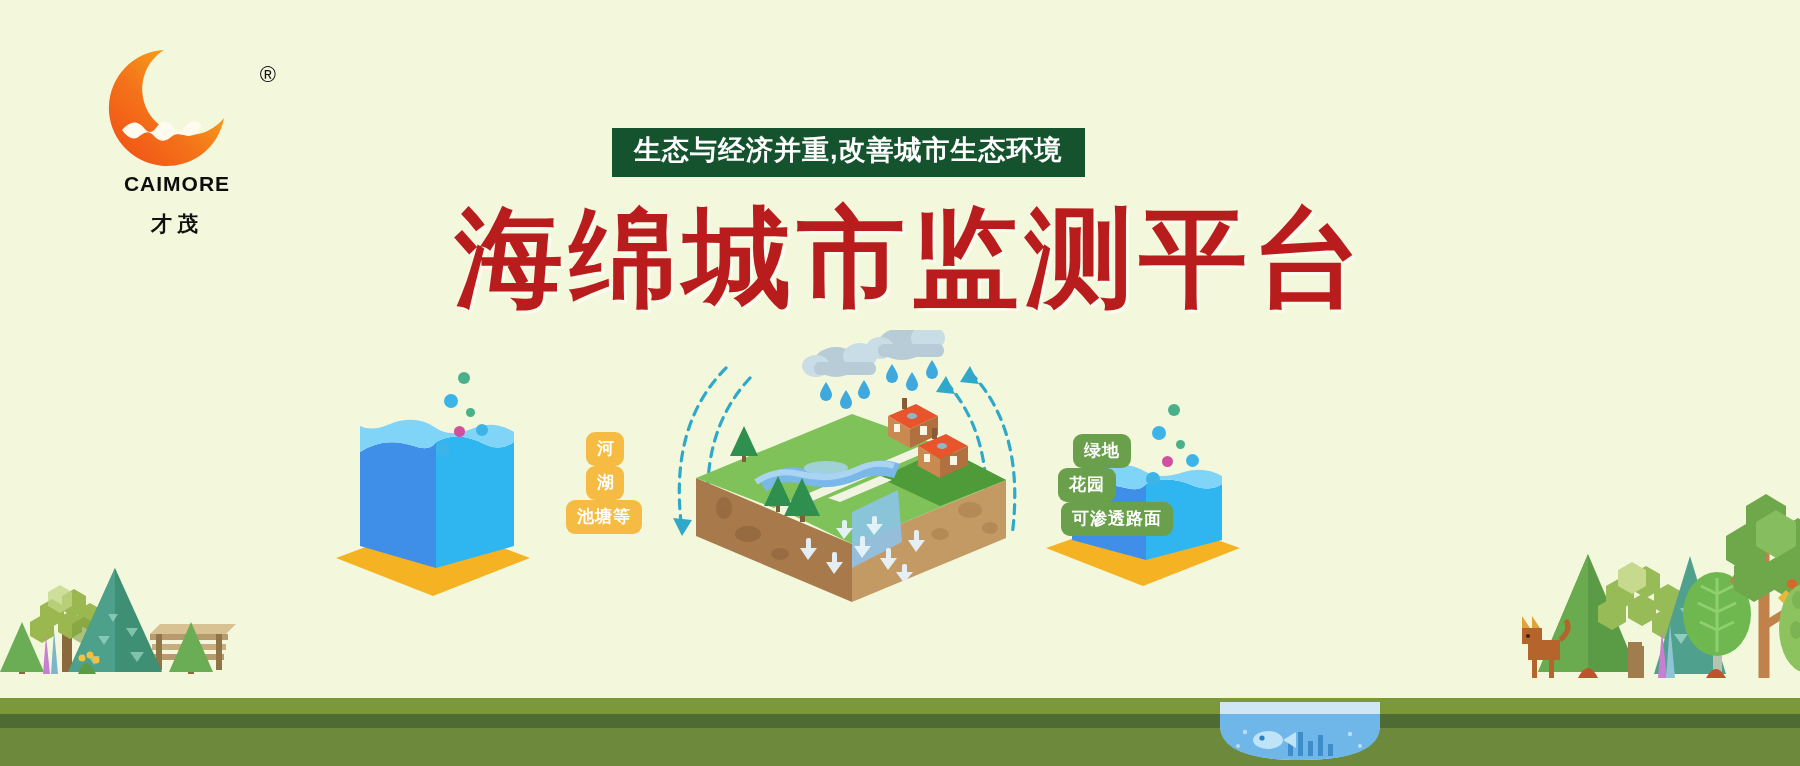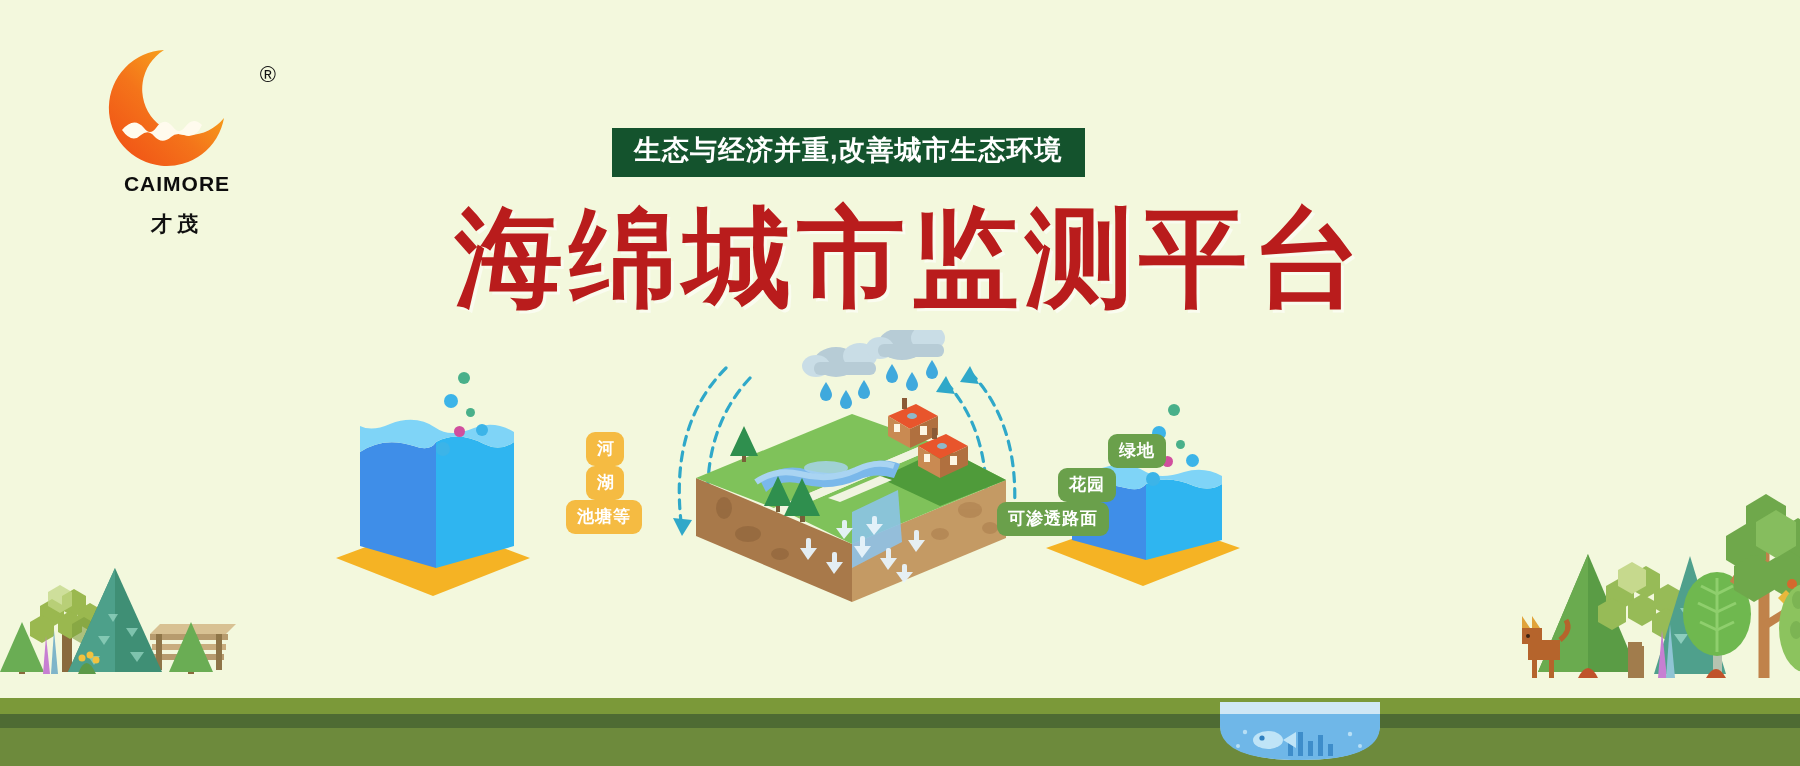--- a/index.html
+++ b/index.html
@@ -445,17 +445,17 @@
         <path d="M272 42 q6 9 6 13 a6 6 0 0 1 -12 0 q0 -4 6 -13"></path>
         <path d="M292 30 q6 9 6 13 a6 6 0 0 1 -12 0 q0 -4 6 -13"></path>
       </g>
     </svg>
   </div>
 
   <div class="badge amber" style="left:586px;top:432px;width:38px;">河</div>
   <div class="badge amber" style="left:586px;top:466px;width:38px;">湖</div>
   <div class="badge amber" style="left:566px;top:500px;font-family:Liberation Mono, monospace;">池塘等</div>
 
-  <div class="badge green" style="left:1108px;top:434px;text-align:center;">绿地</div>
+  <div class="badge green" style="left:1073px;top:434px;text-align:center;">绿地</div>
   <div class="badge green" style="left:1058px;top:468px;">花园</div>
-  <div class="badge green" style="left:997px;top:502px;">可渗透路面</div>
+  <div class="badge green" style="left:1061px;top:502px;">可渗透路面</div>
 
 </div>
 
 </body></html>

